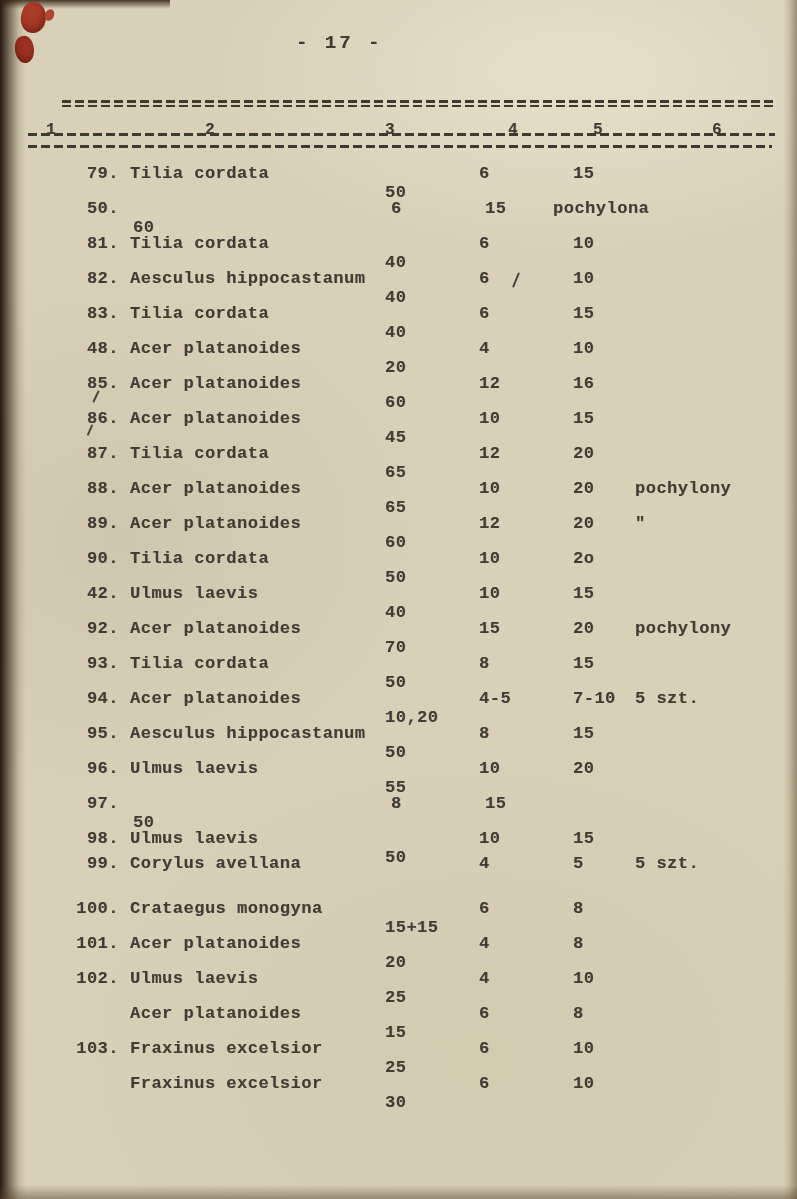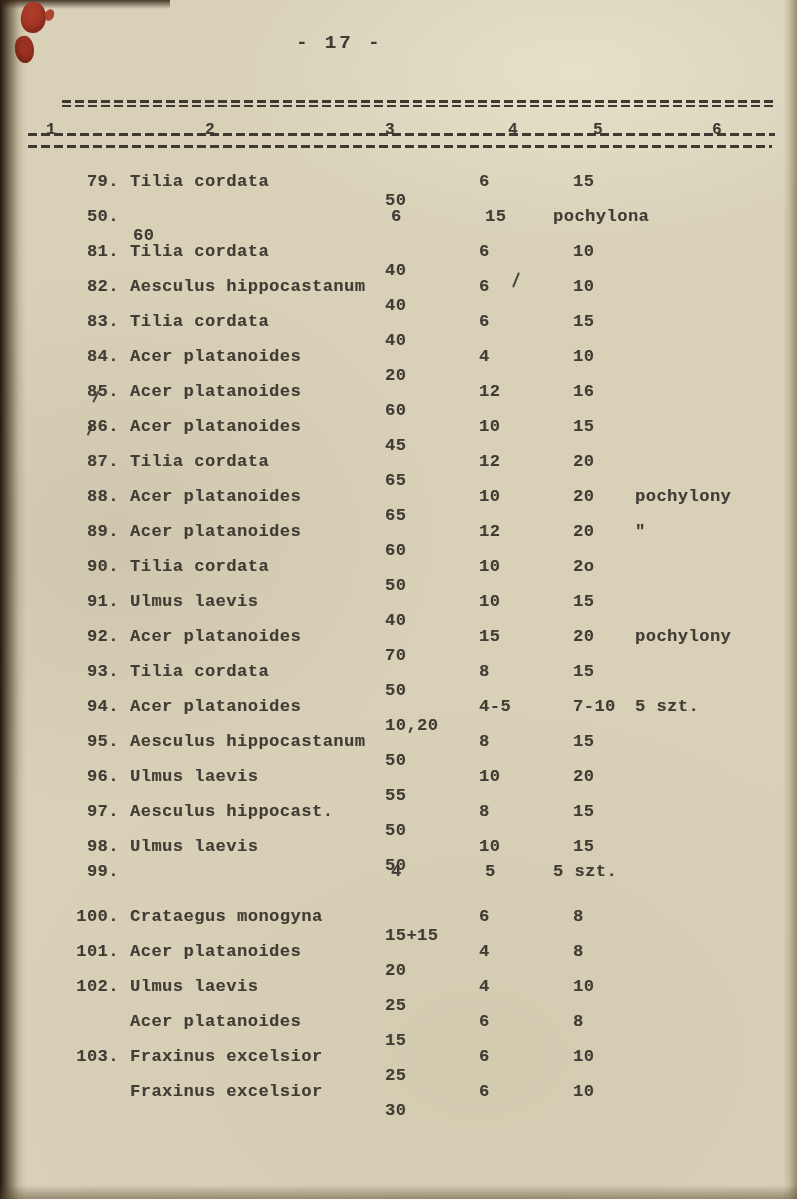--- a/index.html
+++ b/index.html
@@ -42,21 +42,21 @@
   .dash-line{background-image:repeating-linear-gradient(90deg,#3e3a32 0 9px, transparent 9px 13px);}
   .rule-a{position:absolute;left:62px;right:22px;top:100px;height:7px;}
   .rule-a .dash-line{height:2.5px;}
   .rule-a .gap{height:2px;}
   .rule-b{position:absolute;left:28px;right:22px;top:133px;height:3px;}
   .rule-c{position:absolute;left:28px;right:25px;top:145px;height:3px;}
   .col-num{position:absolute;top:-12px;font-size:16px;}
   .hn-1{left:18px;} .hn-2{left:177px;} .hn-3{left:357px;} .hn-4{left:480px;} .hn-5{left:565px;} .hn-6{left:684px;}
 
   
-  .tree-table{position:absolute;left:55px;top:152px;right:20px;font-size:17px;letter-spacing:0.5px;}
+  .tree-table{position:absolute;left:55px;top:144px;right:20px;font-size:17px;letter-spacing:0.5px;}
   .t-row{display:grid;grid-template-columns:70px 252px 88px 88px 82px auto;height:35px;align-items:center;}
   .c-no{text-align:right;padding-right:6px;}
   .c-species{padding-left:5px;white-space:nowrap;}
   .c-dim1{padding-left:8px;margin-top:39px;}
   .c-dim2{padding-left:14px;}
   .c-dim3{padding-left:20px;}
   .c-note{padding-left:0;white-space:nowrap;}
 
   .stray-mark{position:absolute;background:#4a463e;border-radius:1px;}
   .stray-mark.s1{left:515px;top:272px;width:2px;height:16px;transform:rotate(22deg);}
@@ -137,21 +137,21 @@
   <div class="t-row">
     <div class="c-no">83.</div>
     <div class="c-species">Tilia cordata</div>
     <div class="c-dim1">40</div>
     <div class="c-dim2">6</div>
     <div class="c-dim3">15</div>
     <div class="c-note"></div>
   </div>
 
   <div class="t-row">
-    <div class="c-no">84.</div>
+    <div class="c-no">48.</div>
     <div class="c-species">Acer platanoides</div>
     <div class="c-dim1">20</div>
     <div class="c-dim2">4</div>
     <div class="c-dim3">10</div>
     <div class="c-note"></div>
   </div>
 
   <div class="t-row">
     <div class="c-no">85.</div>
     <div class="c-species">Acer platanoides</div>
@@ -200,21 +200,21 @@
   <div class="t-row">
     <div class="c-no">90.</div>
     <div class="c-species">Tilia cordata</div>
     <div class="c-dim1">50</div>
     <div class="c-dim2">10</div>
     <div class="c-dim3">2o</div>
     <div class="c-note"></div>
   </div>
 
   <div class="t-row">
-    <div class="c-no">91.</div>
+    <div class="c-no">42.</div>
     <div class="c-species">Ulmus laevis</div>
     <div class="c-dim1">40</div>
     <div class="c-dim2">10</div>
     <div class="c-dim3">15</div>
     <div class="c-note"></div>
   </div>
 
   <div class="t-row">
     <div class="c-no">92.</div>
     <div class="c-species">Acer platanoides</div>
@@ -255,38 +255,38 @@
     <div class="c-no">96.</div>
     <div class="c-species">Ulmus laevis</div>
     <div class="c-dim1">55</div>
     <div class="c-dim2">10</div>
     <div class="c-dim3">20</div>
     <div class="c-note"></div>
   </div>
 
   <div class="t-row">
     <div class="c-no">97.</div>
-    <div class="c-species">Aesculus hippocast.</div>
     <div class="c-dim1">50</div>
     <div class="c-dim2">8</div>
     <div class="c-dim3">15</div>
     <div class="c-note"></div>
   </div>
 
   <div class="t-row">
     <div class="c-no">98.</div>
     <div class="c-species">Ulmus laevis</div>
     <div class="c-dim1">50</div>
     <div class="c-dim2">10</div>
     <div class="c-dim3">15</div>
     <div class="c-note"></div>
   </div>
 
   <div class="t-row">
     <div class="c-no">99.</div>
+    <div class="c-species">Corylus avellana</div>
     <div class="c-dim1"></div>
     <div class="c-dim2">4</div>
     <div class="c-dim3">5</div>
     <div class="c-note">5 szt.</div>
   </div>
 
   <div class="t-row">
     <div class="c-no">100.</div>
     <div class="c-species">Crataegus monogyna</div>
     <div class="c-dim1">15+15</div>

